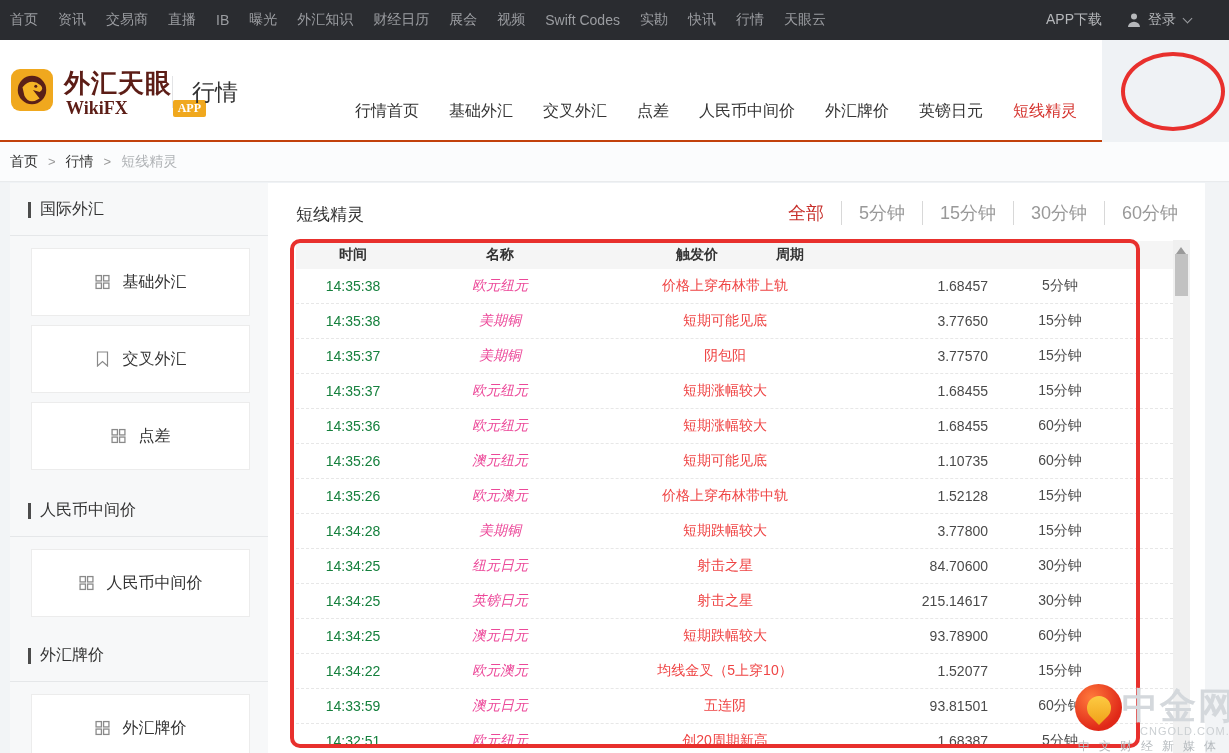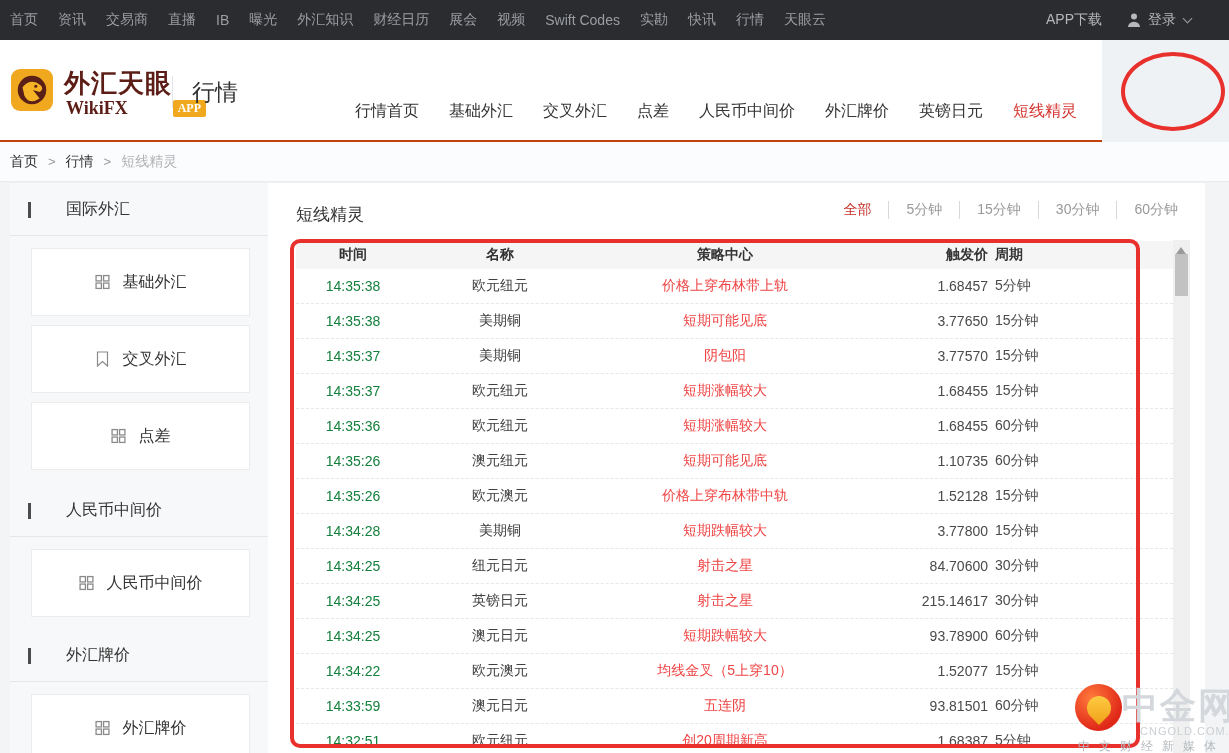--- a/index.html
+++ b/index.html
@@ -60,51 +60,51 @@
   }
   .crumb { font-size:14px; color:#333; cursor:pointer; }
   .crumb-sep { font-size:13px; color:#999; }
   .crumb-current { font-size:14px; color:#b0b3b6; }
   
   .content { position:absolute; top:183px; left:0; width:1229px; height:570px; background:#f2f4f6; }
   
   .sidebar { position:absolute; left:10px; top:0; width:258px; height:570px; background:#f7f8f9; overflow:hidden; }
   .side-title-row { display:flex; align-items:center; margin:16px 0 0 18px; }
   .side-title-bar { width:3px; height:16px; background:#4c4c4c; margin-right:9px; }
-  .side-title { font-size:16px; color:#333;margin-left:26px; }
+  .side-title { font-size:16px; color:#333; }
   .side-divider { height:1px; background:#e5e7e9; margin-top:15px; }
   .side-card {
     width:219px; height:68px; margin:9px 0 0 21px;
     background:#fff; border:1px solid #ececec;
     display:flex; align-items:center; justify-content:center; gap:13px; cursor:pointer;
   }
   .side-card:first-of-type { margin-top:12px; }
   .side-card-label { font-size:16px; color:#333; }
   .sicon { display:none; width:15px; height:16px; }
   .sicon.show { display:inline-block; }
   
   .main-panel { position:absolute; left:268px; top:0; width:937px; height:570px; background:#fff; overflow:hidden; }
   .main-title { position:absolute; left:28px; top:20px; font-size:17px; color:#333; }
   .filters { position:absolute; right:27px; top:18px; display:flex; align-items:center; }
-  .filter-item { font-size:14px; color:#999; cursor:pointer; padding:0 17px; }
+  .filter-item { font-size:18px; color:#999; cursor:pointer; padding:0 17px; }
   .filter-item.active { color:#c7302b; }
   .filter-item + .filter-item { border-left:1px solid #d8d8d8; }
   .filter-item:first-child { padding-left:0; }
   .filter-item:last-child { padding-right:0; }
   
   .mtable { position:absolute; left:28px; top:58px; width:877px; }
   .thead { display:flex; height:28px; align-items:center; background:#f5f5f5; font-weight:bold; }
   .trow  { display:flex; height:35px; align-items:center; border-bottom:1px dashed #e7e7e7; background:#fff; }
   .c-time     { width:114px; text-align:center; font-size:14px; color:#15803d; }
   .c-name     { width:180px; text-align:center; font-size:14px; color:#333; }
   .c-strategy { width:270px; text-align:center; font-size:14px; color:#ef4444; }
   .c-price    { width:135px; text-align:right; padding-right:7px; font-size:14px; color:#4a4a4a; }
-  .c-period   { width:138px; text-align:left; padding-right:8px; font-size:14px; color:#4a4a4a; }
+  .c-period   { width:138px; text-align:center; padding-right:8px; font-size:14px; color:#4a4a4a; }
   .thead .c-time,.thead .c-name,.thead .c-strategy,.thead .c-price,.thead .c-period { color:#333; }
-  .name-link { color:#404040; cursor:pointer; text-decoration:none; }
+  .name-link { color:#ec4899; cursor:pointer; text-decoration:none;font-style:italic; }
   
   .vscroll { position:absolute; left:905px; top:57px; width:17px; height:513px; background:#f0f0f0; }
   .sb-arrow {
     position:absolute; left:3px; top:7px; width:0; height:0; cursor:pointer;
     border-left:5.5px solid transparent; border-right:5.5px solid transparent; border-bottom:7px solid #9a9a9a;
   }
   .sb-thumb { position:absolute; left:2px; top:14px; width:13px; height:42px; background:#c2c2c2; cursor:grab; }
   
   .annotation-rect {
     position:absolute; left:290px; top:239px; width:850px; height:509px;
@@ -312,21 +312,20 @@
 
         <span class="filter-item">30分钟</span>
 
         <span class="filter-item">60分钟</span>
       </div>
 
     <div class="mtable">
       <div class="thead">
         <span class="c-time">时间</span>
         <span class="c-name">名称</span>
-        <span class="c-strategy">策略中心</span>
         <span class="c-price">触发价</span>
         <span class="c-period">周期</span>
       </div>
       <div>
 
           <div class="trow">
             <span class="c-time">14:35:38</span>
             <span class="c-name"><a class="name-link">欧元纽元</a></span>
             <span class="c-strategy">价格上穿布林带上轨</span>
             <span class="c-price">1.68457</span>

